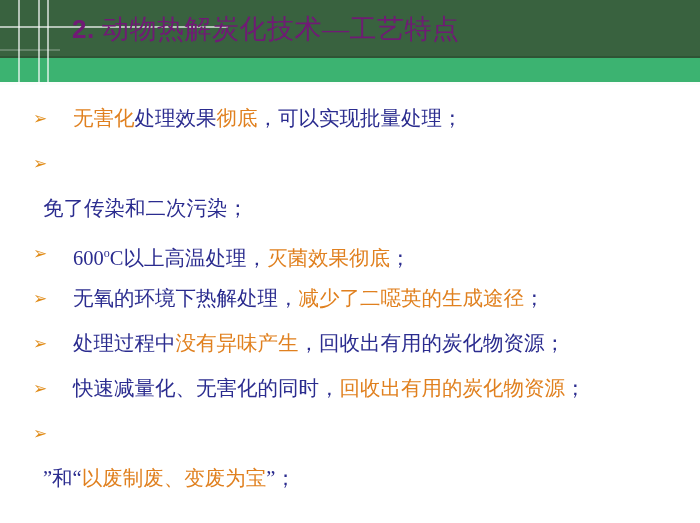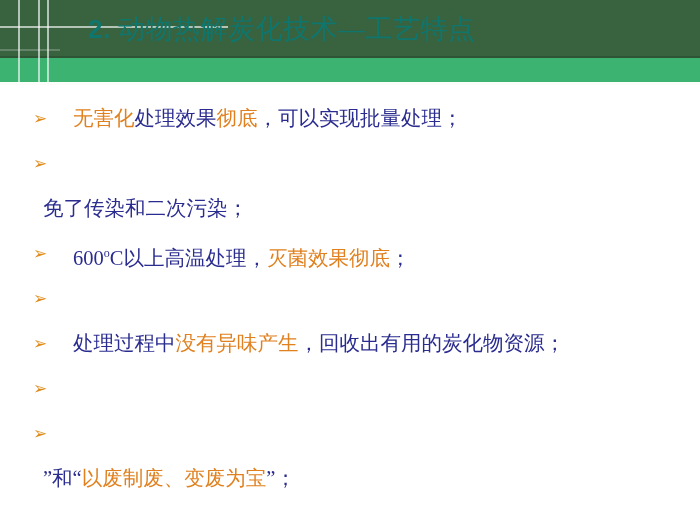--- a/index.html
+++ b/index.html
@@ -77,26 +77,26 @@
     position: absolute;
     left: 0;
     height: 2px;
     background: rgba(255,255,255,0.62);
   }
   .grid-h.h1 { top: 26px; width: 228px; }
   .grid-h.h2 { top: 49px; width: 60px; background: rgba(255,255,255,0.22); }
 
   .title {
     position: absolute;
-    left: 88px;
+    left: 72px;
     top: 6px;
     width: 600px;
     height: 46px;
     line-height: 46px;
-    color: #0f766e;
+    color: #701a75;
     font-size: 27px;
     letter-spacing: 0.5px;
     white-space: nowrap;
     font-family: "Liberation Serif", "DejaVu Serif", serif;
   }
   .title .num {
     font-family: "Liberation Sans", "DejaVu Sans", sans-serif;
     font-weight: bold;
     font-size: 26px;
   }
@@ -178,20 +178,20 @@
       <span class="num">2.</span>
       <span class="zh">动物热解炭化技术—工艺特点</span>
     </div>
   </div>
 
   <div class="body" id="body-host">
       <div class="bullet-line"><span class="arrow">➢</span><span class="txt"><span class="orange">无害化</span><span class="blue">处理效果</span><span class="orange">彻底</span><span class="blue">，可以实现批量处理；</span></span></div>
       <div class="bullet-line"><span class="arrow">➢</span></div>
       <div class="bullet-line cont"><span class="txt"><span class="blue">免了传染和二次污染；</span></span></div>
       <div class="bullet-line"><span class="arrow">➢</span><span class="txt"><span class="blue latin">600</span><span class="blue sup">o</span><span class="blue">C以上高温处理，</span><span class="orange">灭菌效果彻底</span><span class="blue">；</span></span></div>
-      <div class="bullet-line"><span class="arrow">➢</span></div>
+      <div class="bullet-line"><span class="arrow">➢</span><span class="txt"><span class="blue">无氧的环境下热解处理，</span><span class="orange">减少了二噁英的生成途径</span><span class="blue">；</span></span></div>
       <div class="bullet-line"><span class="arrow">➢</span><span class="txt"><span class="blue">处理过程中</span><span class="orange">没有异味产生</span><span class="blue">，回收出有用的炭化物资源；</span></span></div>
-      <div class="bullet-line"><span class="arrow">➢</span></div>
+      <div class="bullet-line"><span class="arrow">➢</span><span class="txt"><span class="blue">快速减量化、无害化的同时，</span><span class="orange">回收出有用的炭化物资源</span><span class="blue">；</span></span></div>
       <div class="bullet-line"><span class="arrow">➢</span></div>
       <div class="bullet-line cont"><span class="txt"><span class="blue">”和“</span><span class="orange">以废制废、变废为宝</span><span class="blue">”；</span></span></div>
     </div>
 
 </div>
 
 </body></html>

